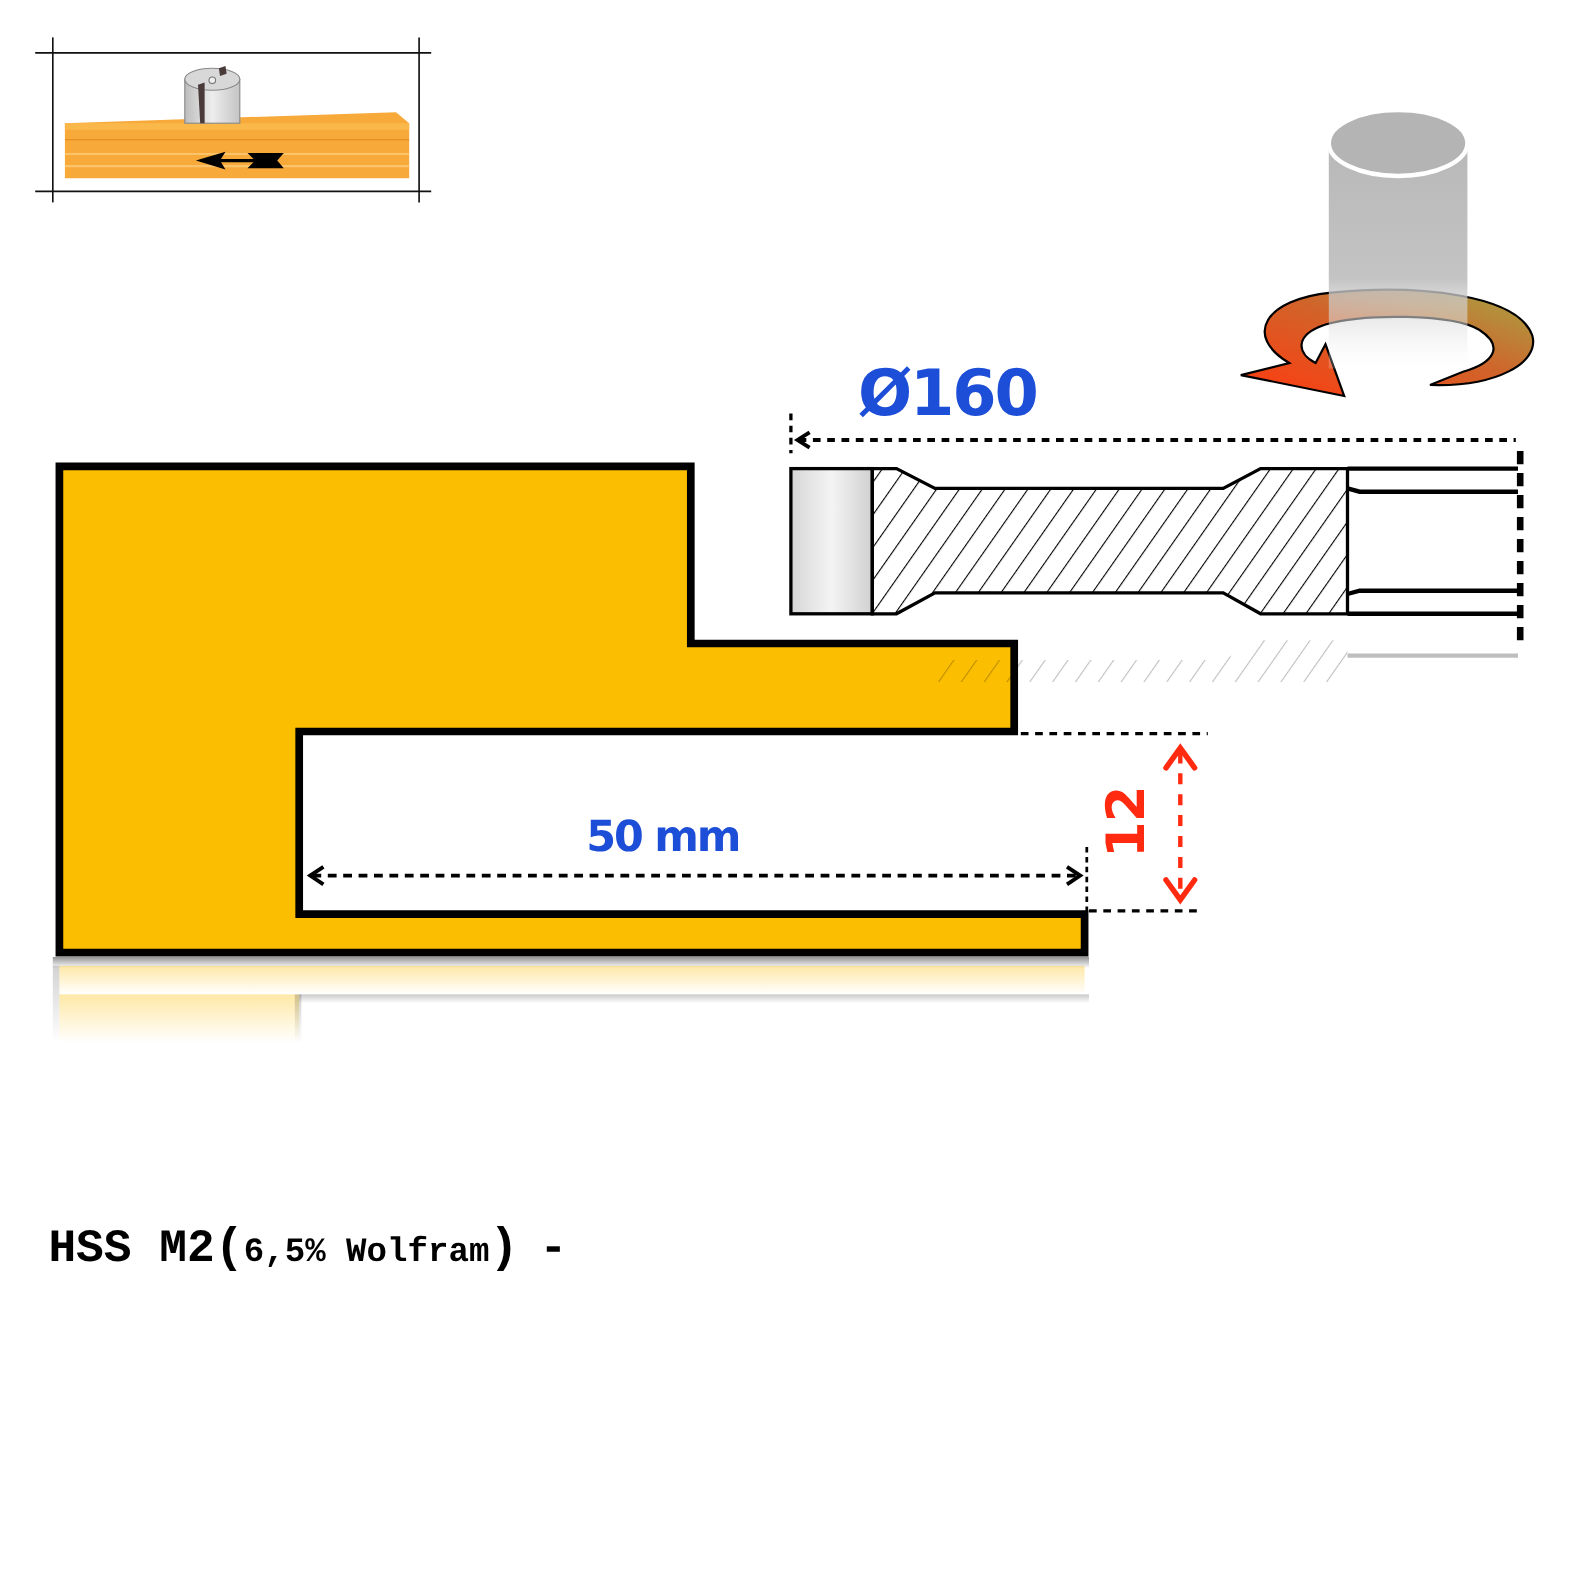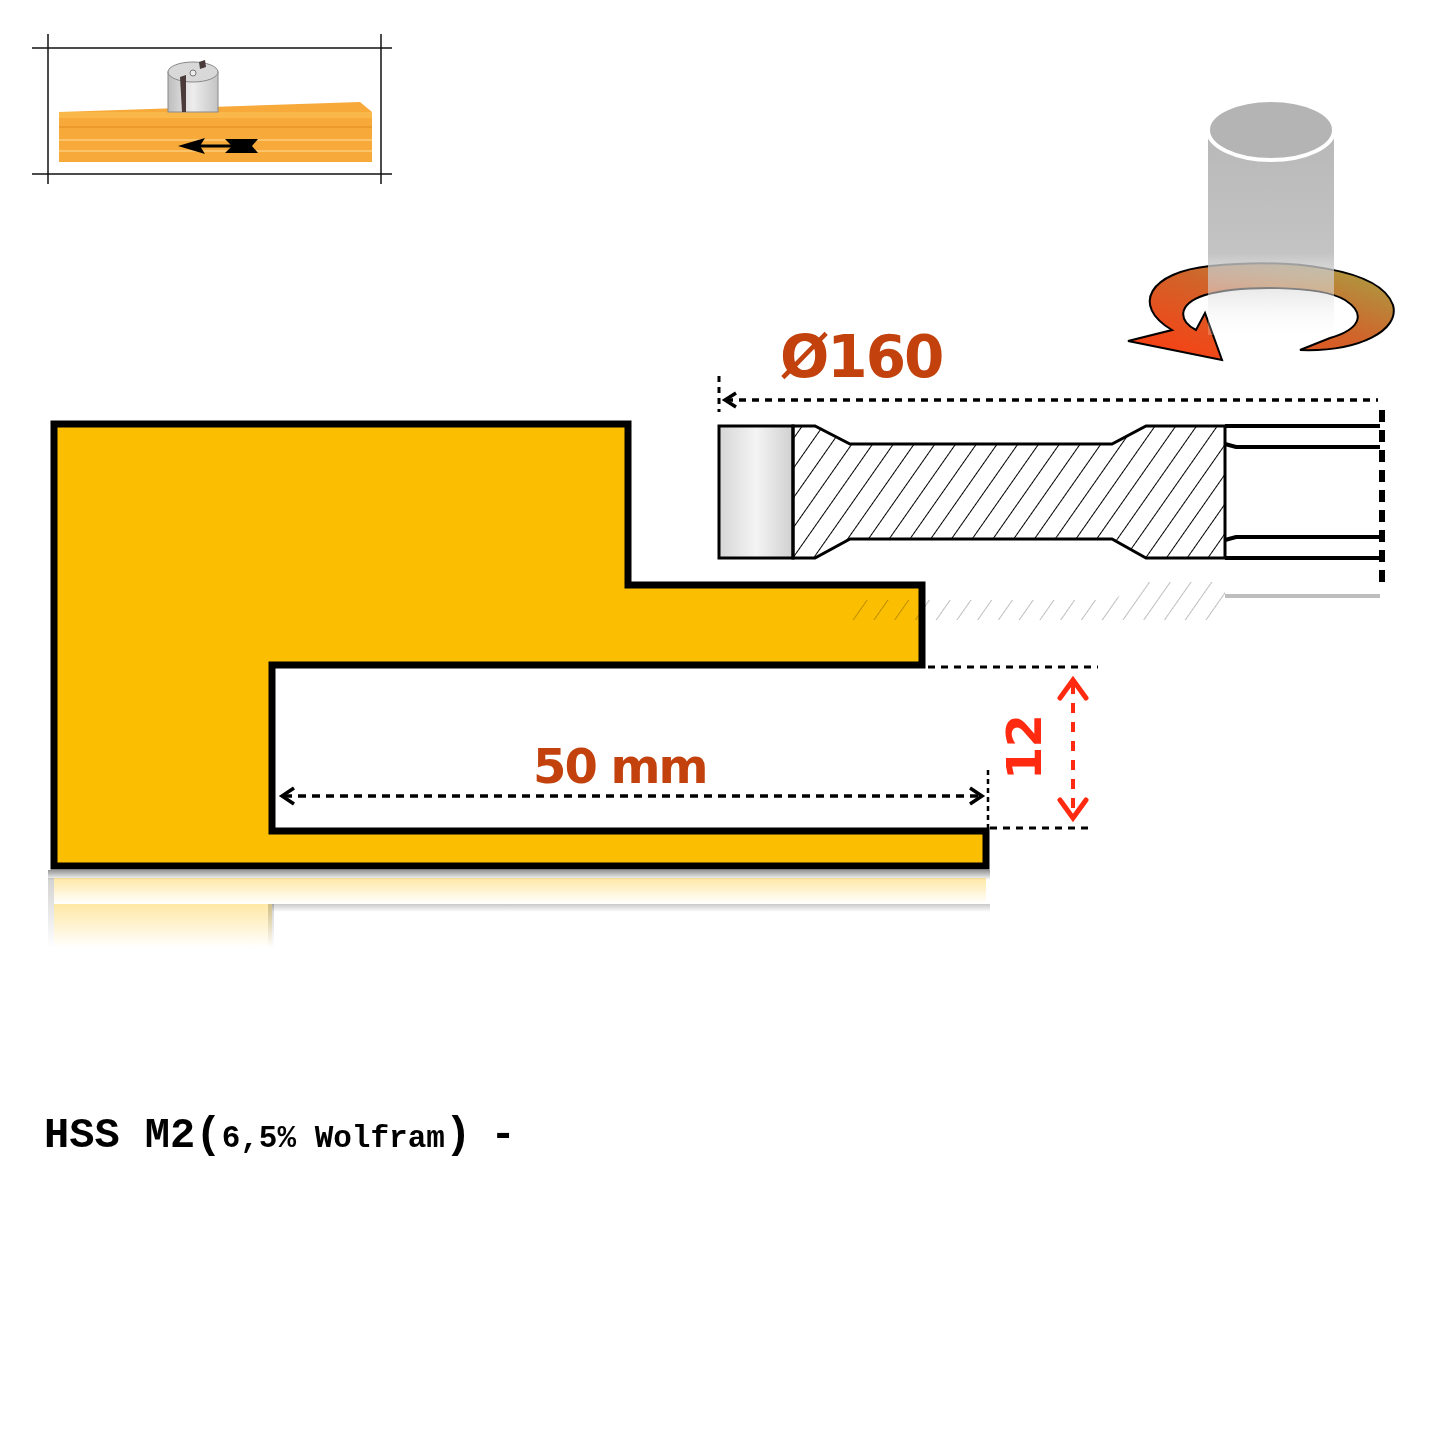--- a/index.html
+++ b/index.html
@@ -1,23 +1,23 @@
 <!DOCTYPE html>
 <html><head>
   <meta charset="utf-8">
   <style>
     html, body { margin: 0; padding: 0; background: #ffffff; }
     body { width: 1445px; height: 1445px; position: relative; overflow: hidden; font-family: "DejaVu Sans", sans-serif; }
     .layer { position: absolute; left: 0; top: 0; }
     .dim-label {
-      position: absolute; font-family: "DejaVu Sans", sans-serif; font-weight: bold; color: #c2410c;
+      position: absolute; font-family: "DejaVu Sans", sans-serif; font-weight: bold; color: #1d4ed8;
       letter-spacing: -2px; line-height: 1;
     }
     #dia-label { left: 780px; top: 328px; font-size: 58px; }
-    #width-label { left: 533px; top: 742px; font-size: 48px; }
+    #width-label { left: 533px; top: 742px; font-size: 39px; }
     #depth-label {
       left: 1000px; top: 720px; font-size: 48px; color: #ff2a10;
       transform-origin: left top; transform: rotate(-90deg) translate(-60px, 0);
       letter-spacing: -1px;
     }
     #material {
       position: absolute; left: 44px; top: 1110px; font-family: "Liberation Mono", "DejaVu Sans Mono", monospace;
       font-weight: bold; color: #000; white-space: nowrap; text-align: right;
     }
     #material .big { font-size: 42px; }

